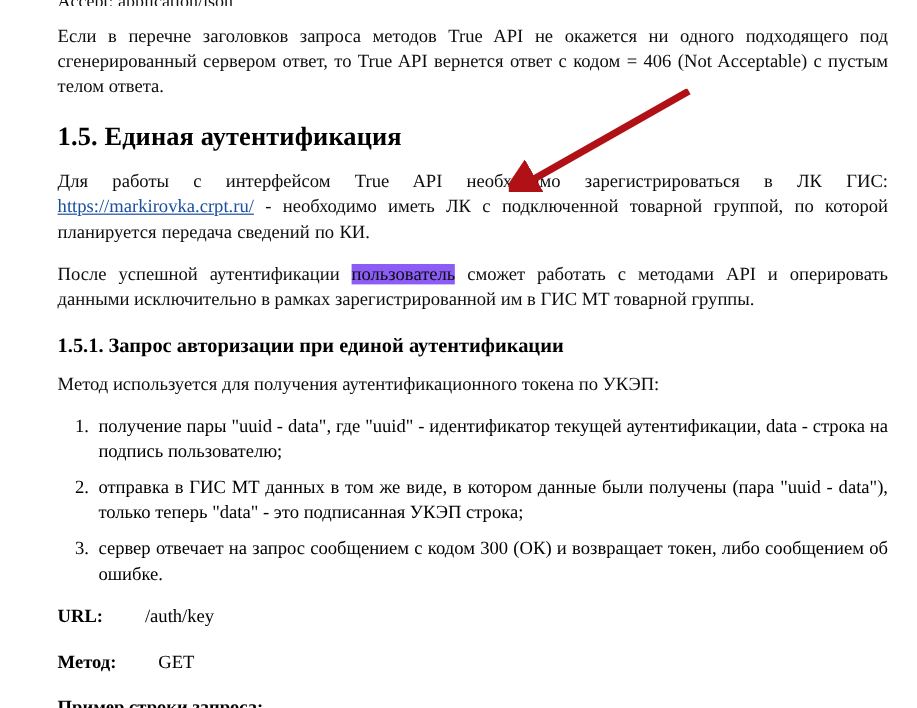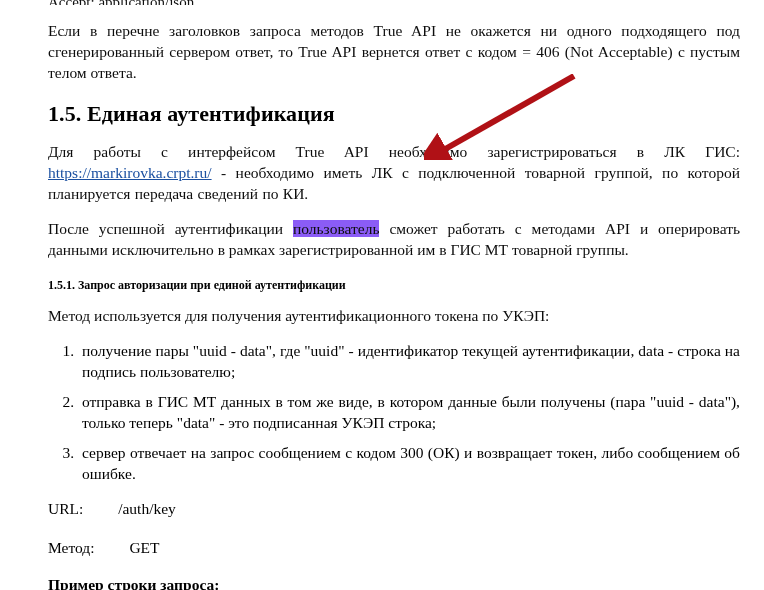--- a/index.html
+++ b/index.html
@@ -46,21 +46,21 @@
   }
   h2.heading {
     font-family: "Liberation Serif", serif;
     font-size: 22px;
     font-weight: bold;
     margin: 18px 0 14px 0;
     letter-spacing: 0.1px;
   }
   h3.subheading {
     font-family: "Liberation Serif", serif;
-    font-size: 12px;
+    font-size: 17px;
     font-weight: bold;
     margin: 18px 0 12px 0;
   }
   a.link {
     color: #1a4fa0;
     text-decoration: underline;
   }
   .hl {
     background: #8b5cf6;
   }
@@ -74,21 +74,21 @@
     margin-bottom: 9px;
     text-align: justify;
     padding-left: 4px;
   }
   .kv {
     font-size: 15.5px;
     line-height: 21px;
     margin: 0 0 18px 0;
   }
   .kv b {
-    font-weight: normal;
+    font-weight: bold;
   }
   .kv .val {
     font-weight: normal;
     margin-left: 31px;
   }
   .bold-line {
     font-size: 15.5px;
     font-weight: bold;
     margin: 0 0 10px 0;
   }

